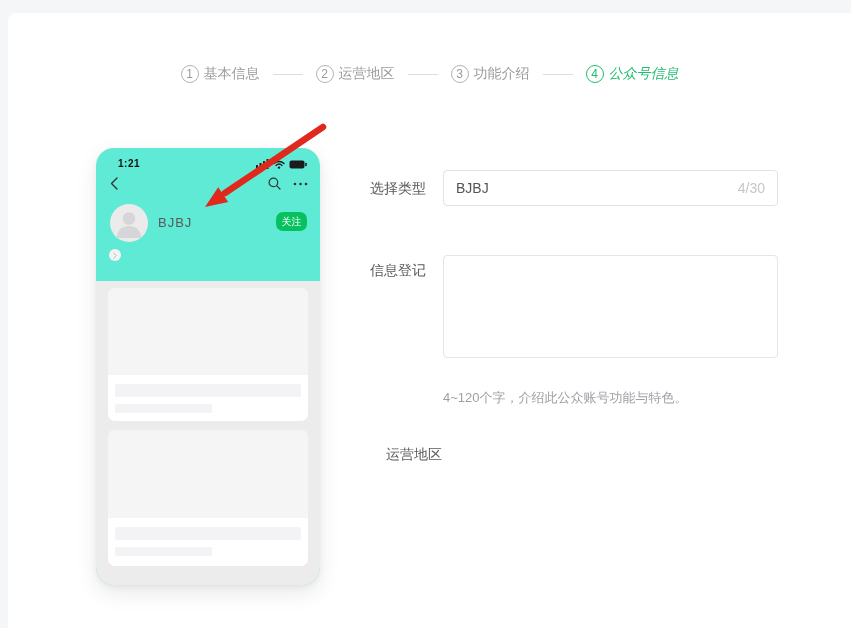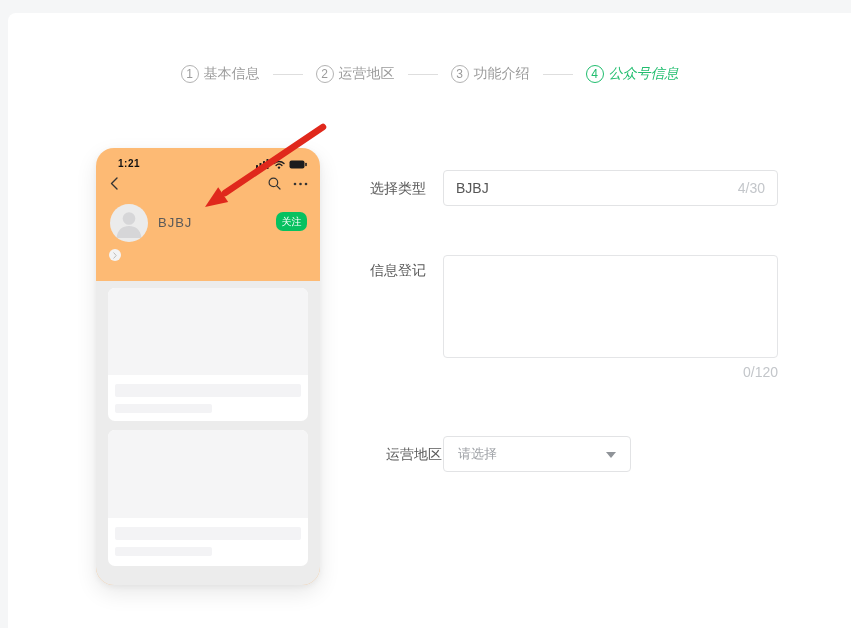--- a/index.html
+++ b/index.html
@@ -24,21 +24,21 @@
     color:#9b9b9b; font-size:12px; line-height:16px; text-align:center;
     display:inline-block;
   }
   .step-label { margin-left:5px; font-size:14px; color:#9b9b9b; }
   .step.active .step-circle { border-color:#20bd6e; color:#20bd6e; }
   .step.active .step-label { color:#20bd6e;font-style:italic; }
   .step-connector { width:30px; height:1px; background:#dedede; margin:0 13px; }
   
   .phone {
     position:absolute; left:88px; top:135px; width:224px; height:437px;
-    background:#fdba74; border-radius:18px;
+    background:#5eead4; border-radius:18px;
     box-shadow:0 8px 22px rgba(0,0,0,.09), 0 2px 6px rgba(0,0,0,.05);
   }
   .status-bar { position:absolute; top:10px; left:22px; right:13px; height:12px; }
   .status-time { position:absolute; left:0; top:0; font-size:10px; color:#111; font-weight:bold; letter-spacing:.5px; }
   .status-icons { position:absolute; right:0; top:1px; display:flex; align-items:center; gap:4px; }
   .nav-bar { position:absolute; top:28px; left:14px; right:12px; height:16px; }
   .nav-back { position:absolute; left:0; top:1px; }
   .nav-search { position:absolute; right:27px; top:1px; }
   .nav-more { position:absolute; right:0; top:6px; }
   .profile-row { position:absolute; top:56px; left:14px; right:13px; height:38px; }
@@ -246,21 +246,17 @@
   <div class="form-label lbl-row1">选择类型</div>
   <div class="input-wrap">
     <input type="text" value="BJBJ" style="">
     <span class="char-counter">4/30</span>
   </div>
 
   <div class="form-label lbl-row2">信息登记</div>
   <div class="textarea-wrap">
     <textarea style=""></textarea>
   </div>
-  <div class="counter-below">0/120</div>
+  <div class="hint hint-2">4~120个字，介绍此公众账号功能与特色。</div>
 
   <div class="form-label lbl-row3">运营地区</div>
-  <div class="select-box">
-    <span class="select-value">请选择</span>
-    <span class="select-caret"></span>
-  </div>
 
 </div>
 
 </body></html>

